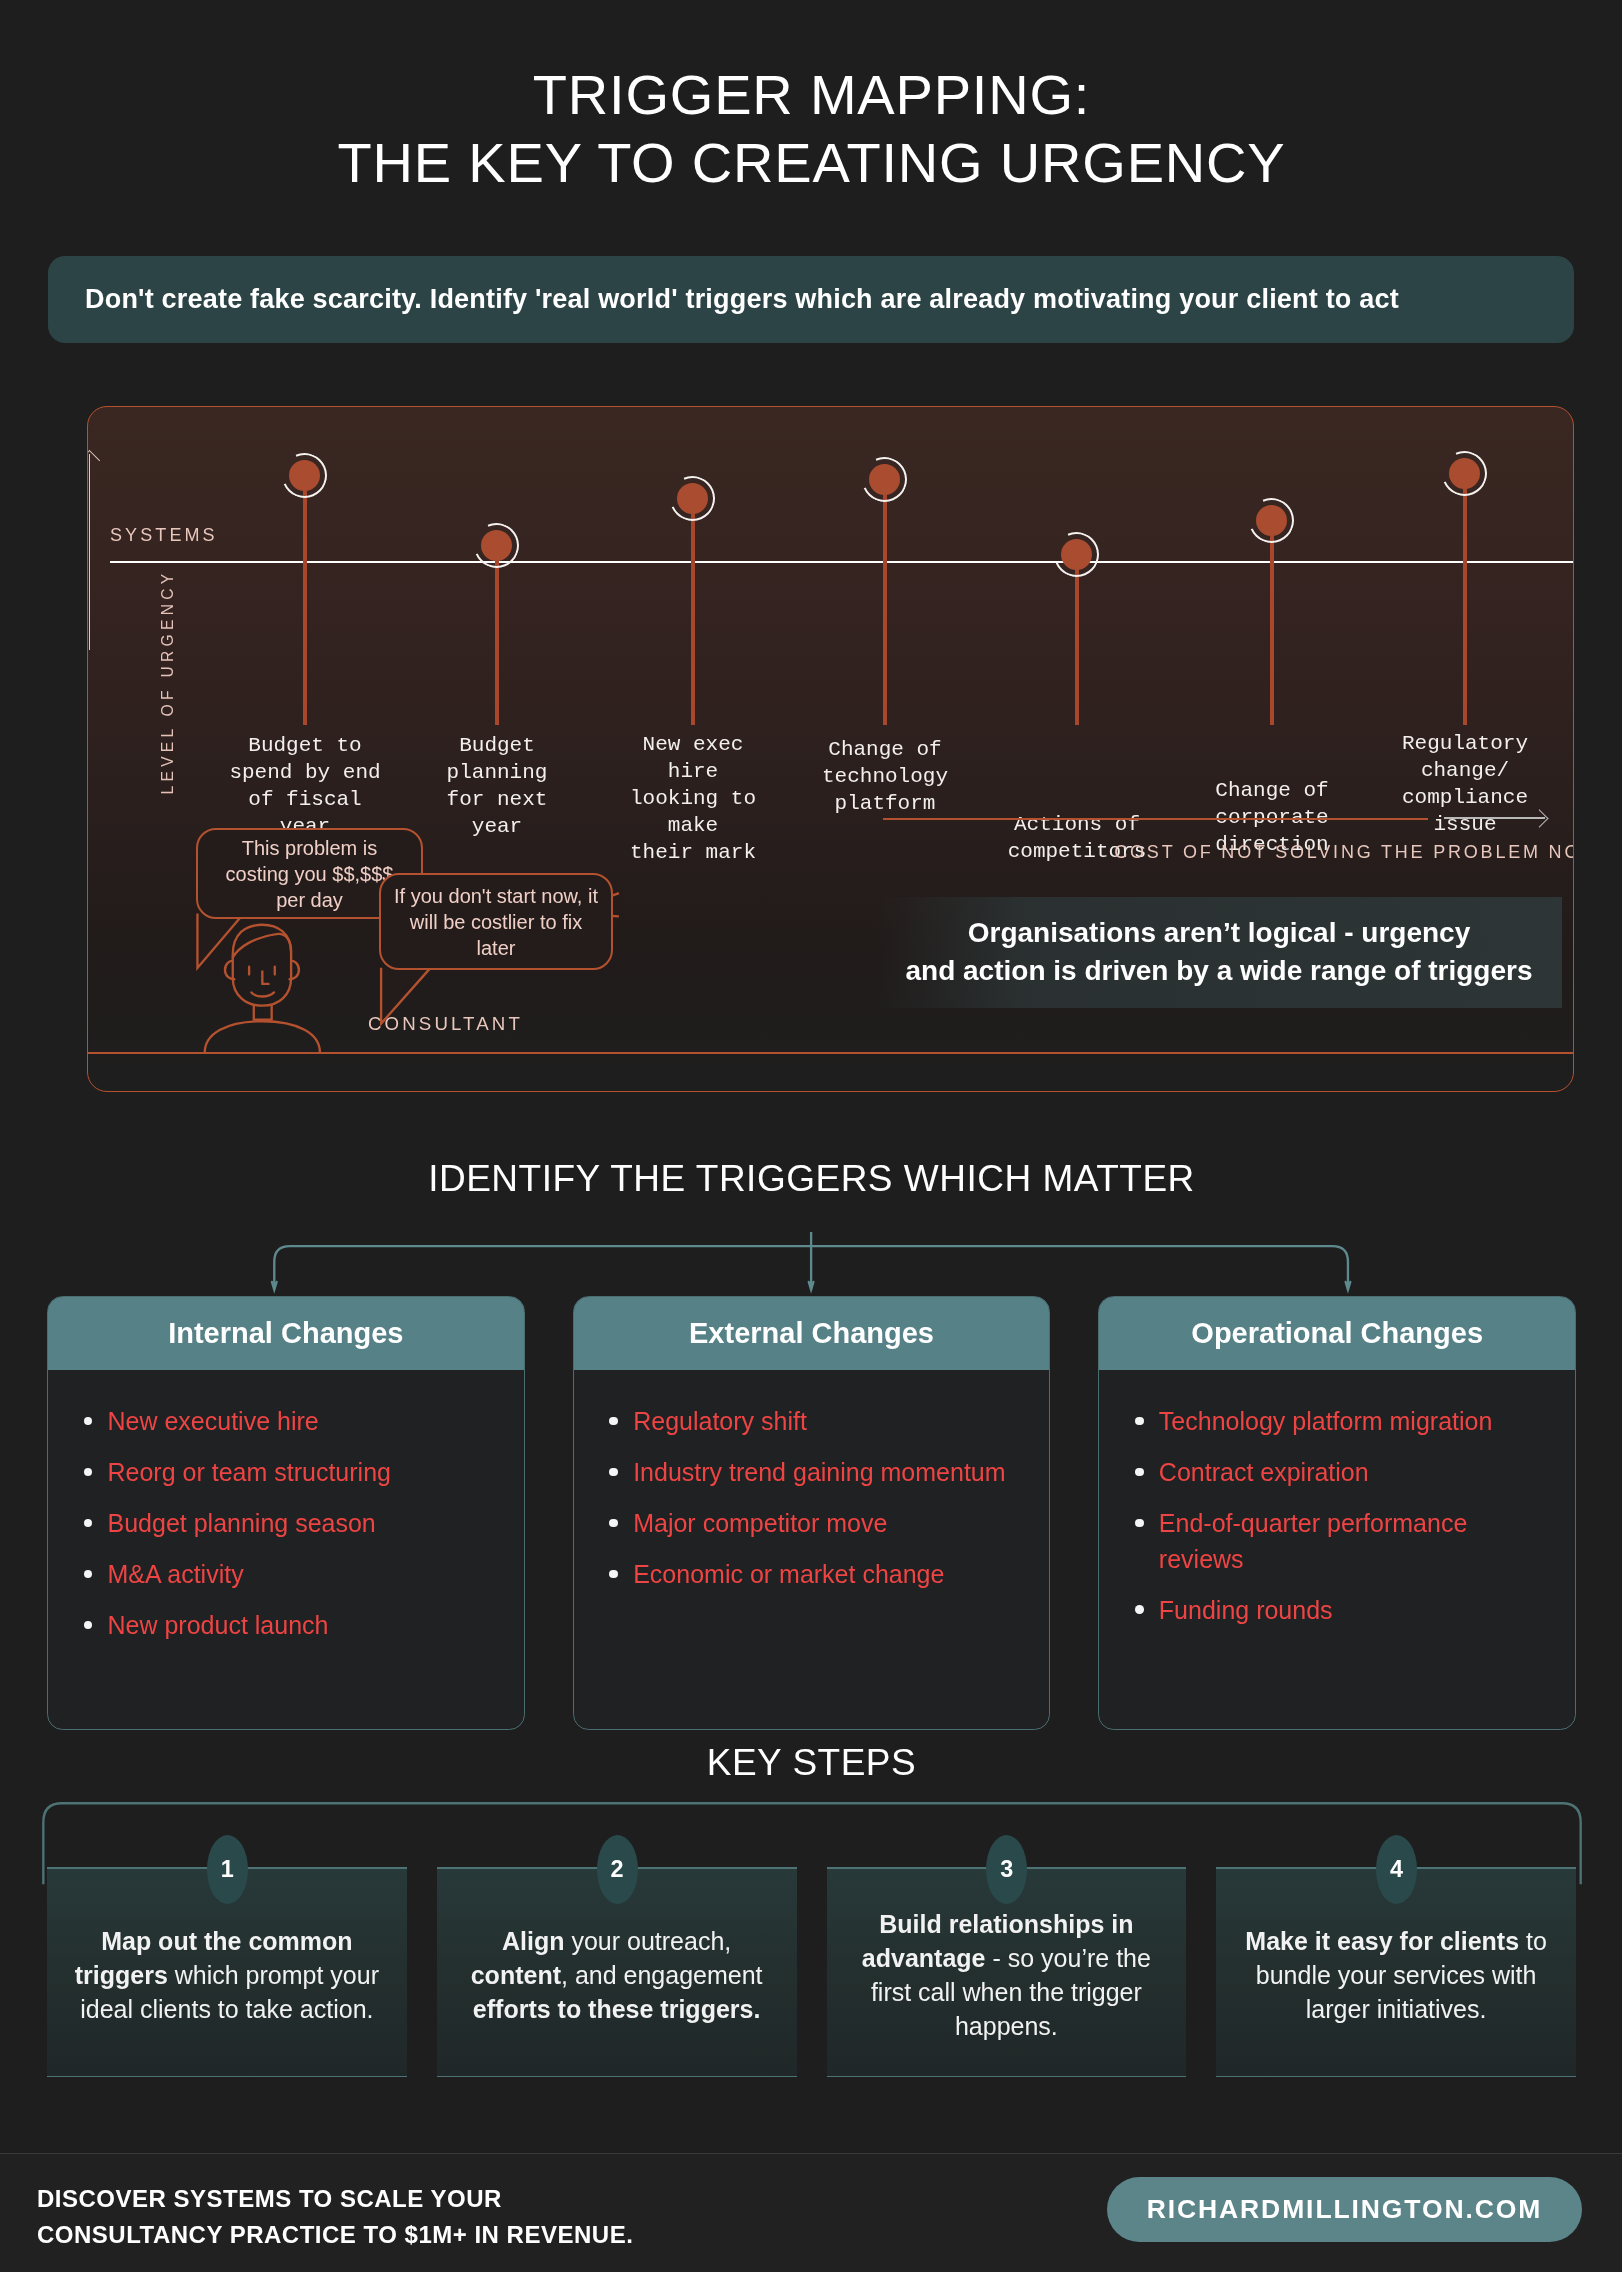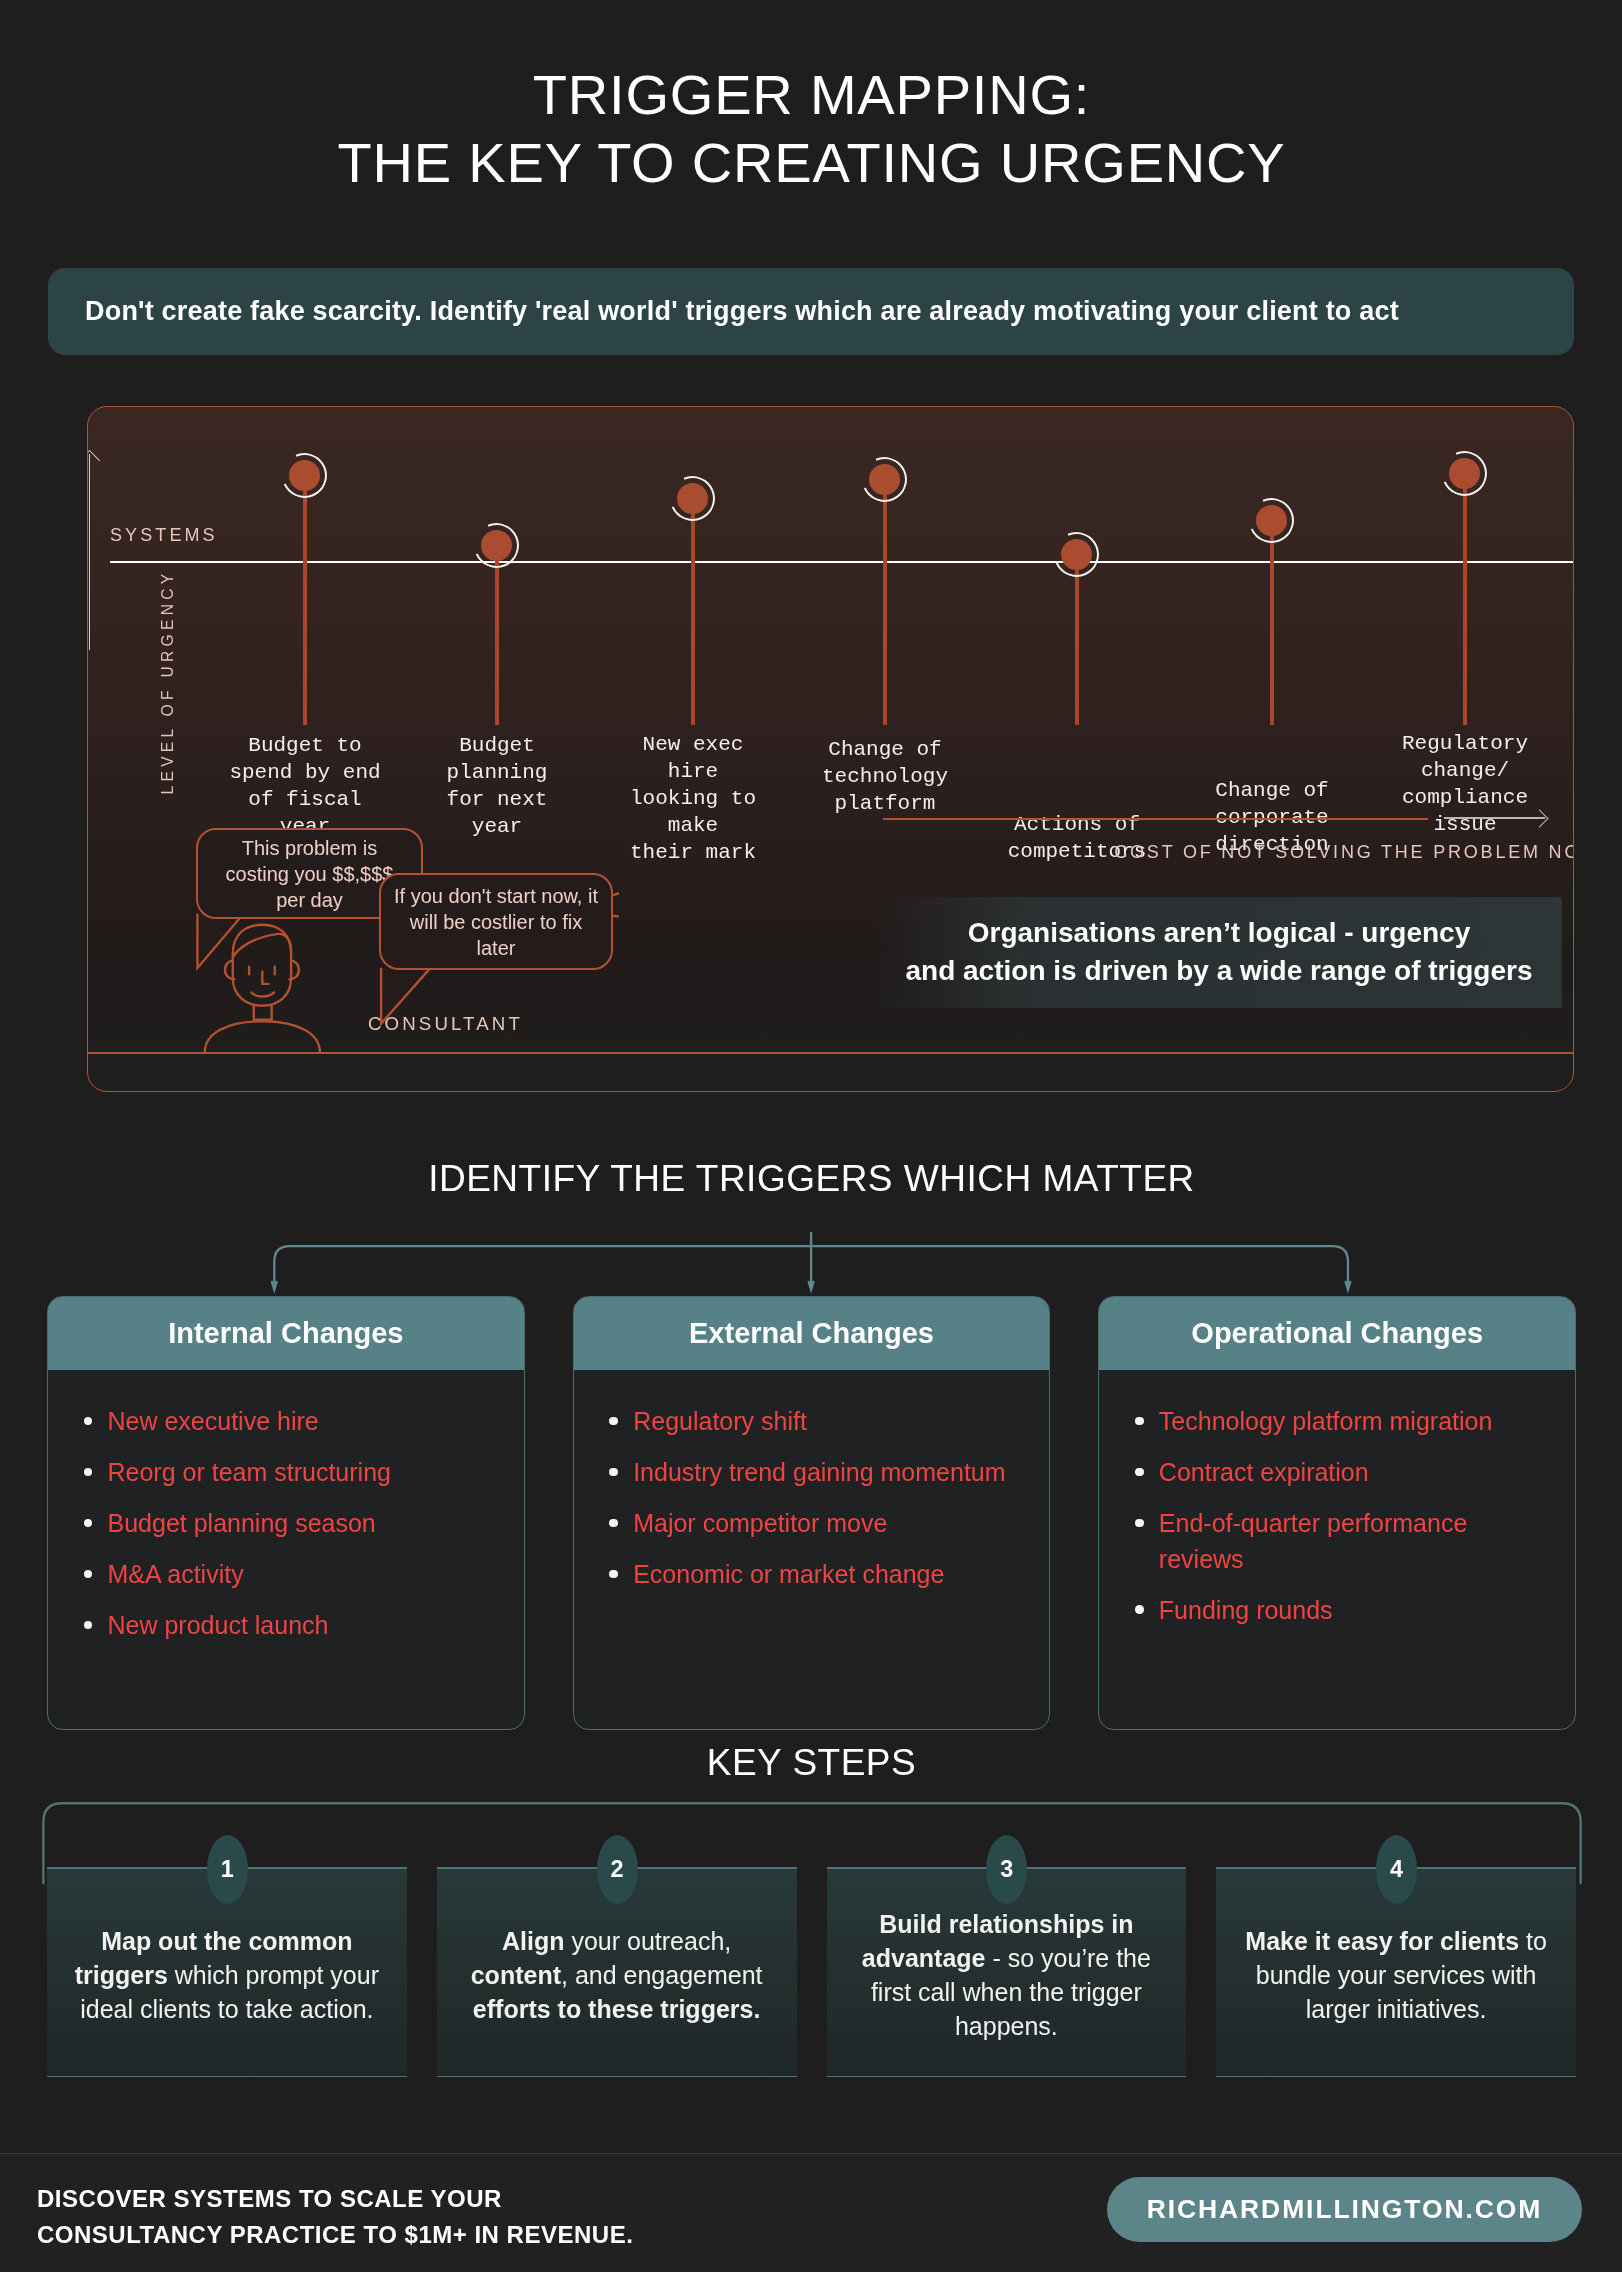--- a/index.html
+++ b/index.html
@@ -14,21 +14,21 @@
   .title{
     position:absolute; left:0; top:61px; width:1623px; text-align:center;
     font-family:"Liberation Sans Narrow","Liberation Sans",sans-serif;
     font-size:56px; font-weight:400; letter-spacing:0.8px; line-height:1.22;
     color:#ffffff;
   }
   .title .l2{ display:block; }
 
   
   .banner{
-    position:absolute; left:48px; top:268px; width:1526px; height:87px;
+    position:absolute; left:48px; top:256px; width:1526px; height:87px;
     background:#2c4446; border-radius:17px;
     display:flex; align-items:center; padding-left:37px;
   }
   .banner-text{
     font-size:27px; font-weight:bold; color:#ffffff; letter-spacing:0.2px;
   }
 
   
   .chart-panel{
     position:absolute; left:87px; top:406px; width:1487px; height:686px;

